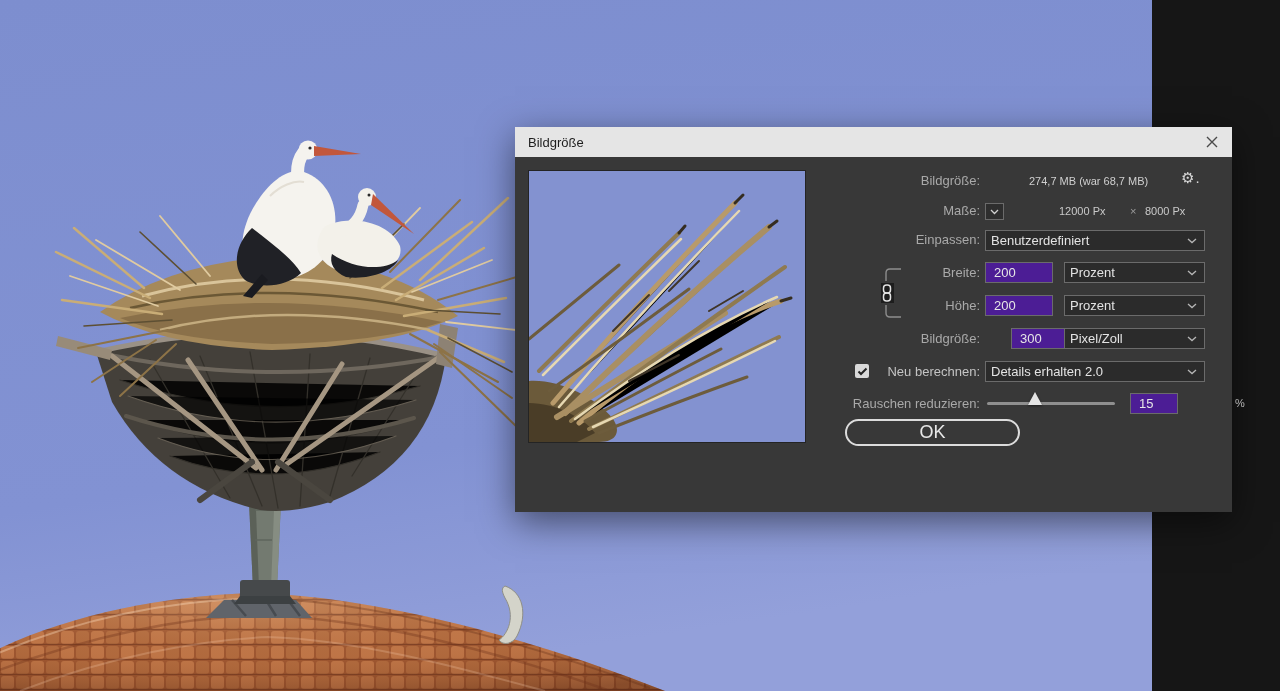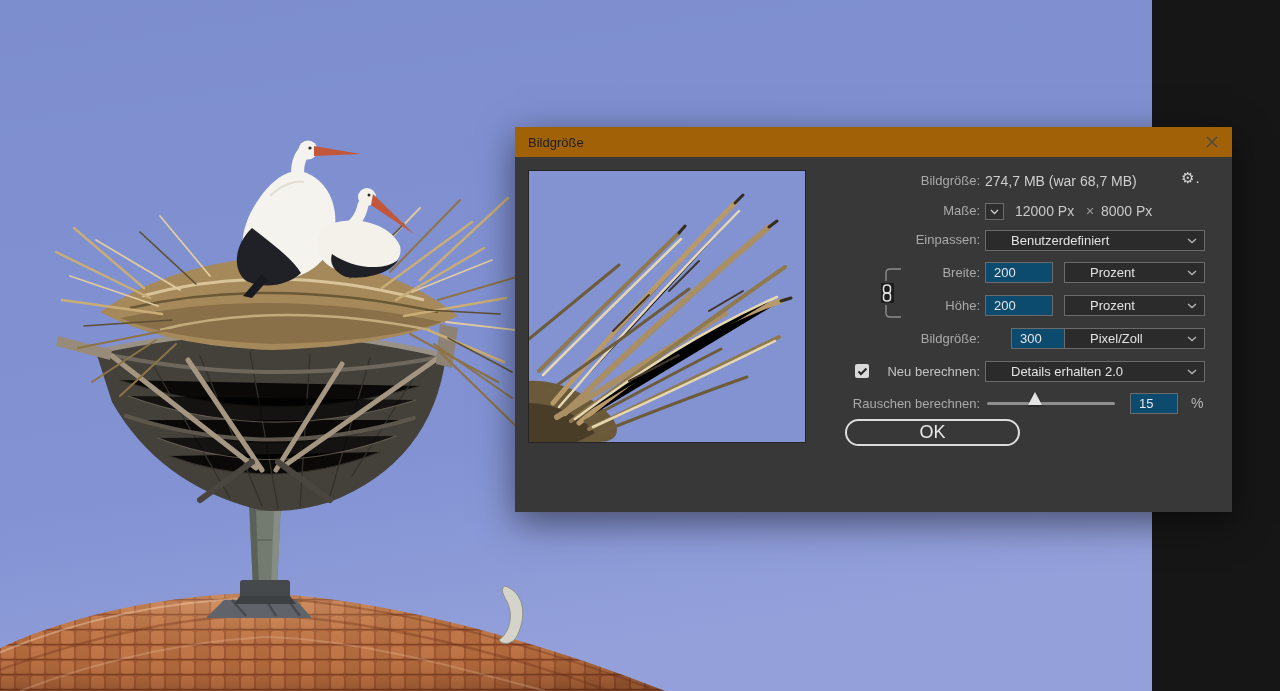--- a/index.html
+++ b/index.html
@@ -6,38 +6,38 @@
   html,body { width:1280px; height:691px; overflow:hidden; background:#161616;
               font-family:"Liberation Sans", sans-serif; }
   .screen { position:relative; width:1280px; height:691px; overflow:hidden; }
 
   .photo-wrap { position:absolute; left:0; top:0; width:1152px; height:691px; }
   .canvas-gutter { position:absolute; left:1152px; top:0; width:128px; height:691px; background:#161616; }
 
   
   .dialog { position:absolute; left:515px; top:127px; width:717px; height:385px;
             background:#383838; box-shadow:0 10px 34px rgba(0,0,0,.5); }
-  .titlebar { position:absolute; left:0; top:0; width:717px; height:30px; background:#a16207;
+  .titlebar { position:absolute; left:0; top:0; width:717px; height:30px; background:#e5e5e5;
               display:flex; align-items:center; }
   .titlebar .title { margin-left:13px; font-size:13px; color:#1d1d1d; }
   .close-btn { position:absolute; right:9px; top:4px; width:22px; height:22px; display:flex;
                align-items:center; justify-content:center; cursor:pointer; }
 
   .preview { position:absolute; left:13px; top:43px; width:278px; height:273px;
              border:1px solid #242424; }
 
   .lbl { position:absolute; right:252px; white-space:nowrap; font-size:13px; color:#a9a9a9;
          line-height:20px;margin-left:19px; }
-  .val { position:absolute; font-size:14px; color:#d2d2d2; line-height:20px; white-space:nowrap; }
-
-  .field { position:absolute; width:68px; height:21px; background:#0c4a6e;
+  .val { position:absolute; font-size:11px; color:#d2d2d2; line-height:20px; white-space:nowrap;margin-left:44px; }
+
+  .field { position:absolute; width:68px; height:21px; background:#4c1d95;
            border:1px solid #6b6b6b; color:#e6e6e6; font-size:13px;
            font-family:"Liberation Sans", sans-serif; padding:0 0 0 8px; outline:none; }
   .dropdown { position:absolute; height:21px; background:#2b2b2b; border:1px solid #6b6b6b;
-              display:flex; align-items:center; padding-left:25px; cursor:pointer; }
+              display:flex; align-items:center; padding-left:5px; cursor:pointer; }
   .dropdown span { font-size:13px; color:#e3e3e3; white-space:nowrap; }
   .dropdown .chev { position:absolute; right:7px; top:7px; }
 
   .dims-chev { position:absolute; left:470px; top:76px; width:19px; height:17px;
                border:1px solid #6b6b6b; background:#2e2e2e; display:flex; align-items:center;
                justify-content:center; cursor:pointer; }
 
   .gear { position:absolute; left:666px; top:42px; font-size:15px; color:#d6d6d6; cursor:pointer;
           letter-spacing:1px; }
 
@@ -342,21 +342,21 @@
         </svg>
     </div>
     <span class="lbl" style="top:235px; color:#c4c4c4">Neu berechnen:</span>
     <div class="dropdown" style="left:470px; top:234px; width:220px">
       <span>Details erhalten 2.0</span>
       <svg class="chev" width="10" height="6" viewBox="0 0 10 6">
           <path d="M1,1 L5,4.6 L9,1" stroke="#b5b5b5" stroke-width="1.3" fill="none"></path>
         </svg>
     </div>
 
-    <span class="lbl" style="top:267px">Rauschen berechnen:</span>
+    <span class="lbl" style="top:267px">Rauschen reduzieren:</span>
     <div class="slider-track"></div>
     <div class="slider-thumb"></div>
     <input class="field noise-field" value="15" style="">
     <span class="val pct" style="color:#b5b5b5">%</span>
 
     <button class="btn btn-ok">OK</button>
   </div>
 </div>
 
 </body></html>

